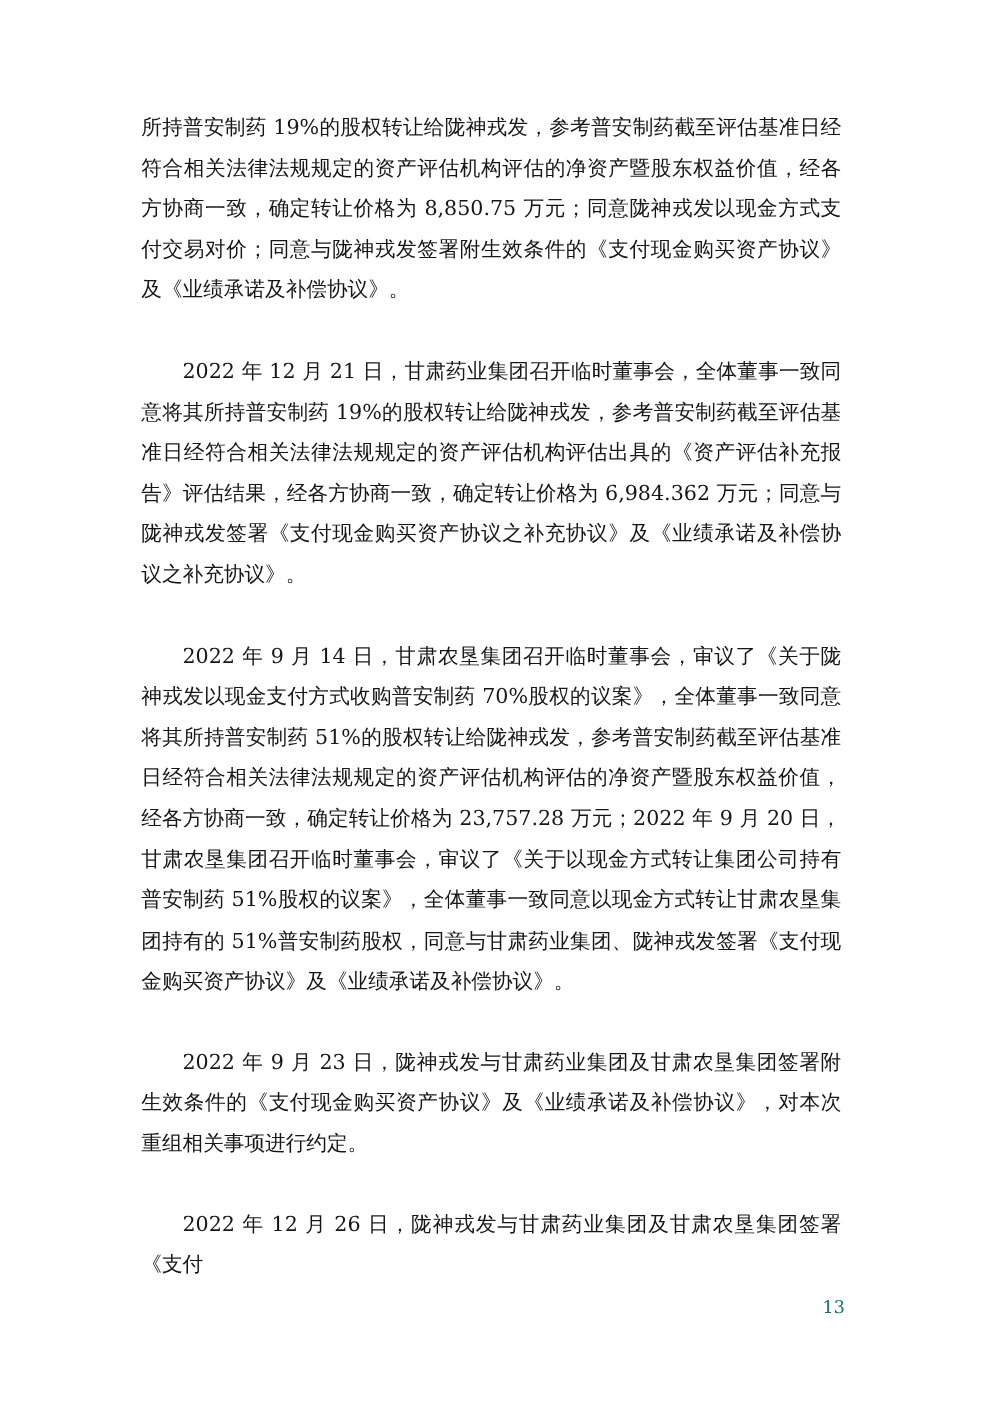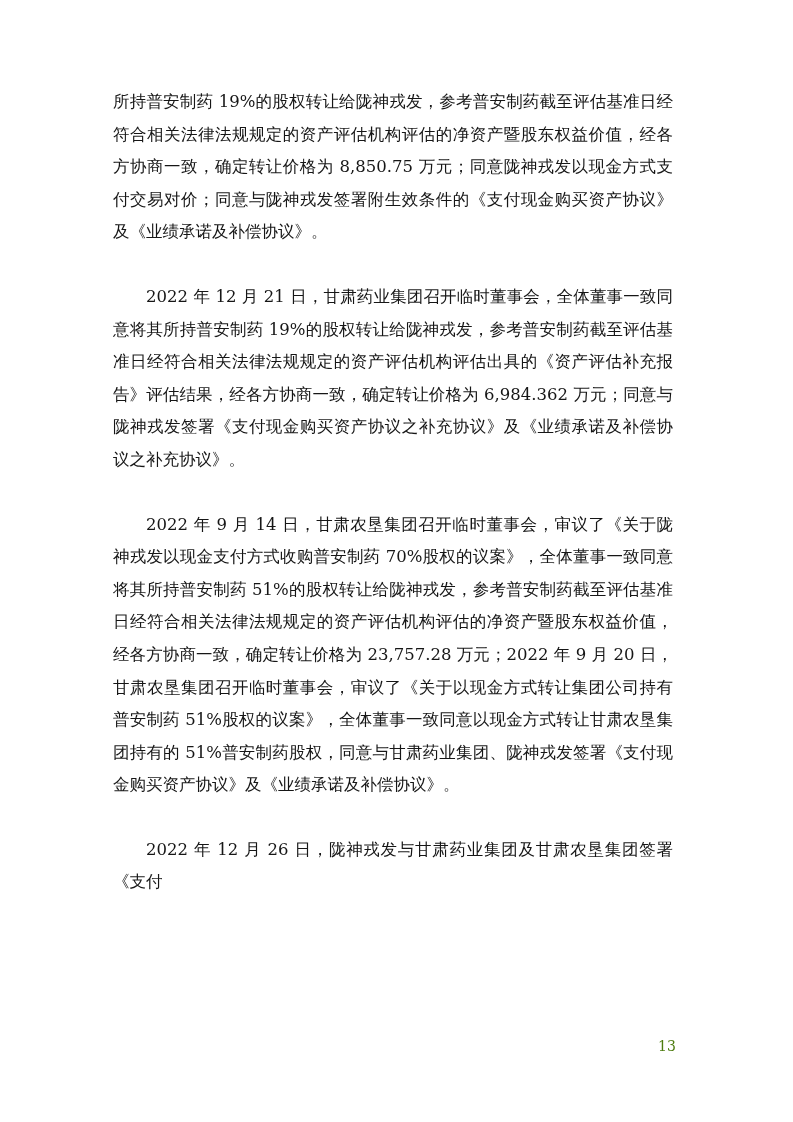--- a/index.html
+++ b/index.html
@@ -36,27 +36,28 @@
     margin-top: 32px;
   }
   .page-number {
     position: absolute;
     left: 653px;
     top: 1037px;
     width: 28px;
     text-align: center;
     font-size: 14px;
     line-height: 18px;
-    color: #4d7c0f;
+    color: #0f766e;
   }
 </style>
 </head>
 <body>
 
 <div class="page">
   <div class="content">
     <p class="para">所持普安制药 19%的股权转让给陇神戎发，参考普安制药截至评估基准日经符合相关法律法规规定的资产评估机构评估的净资产暨股东权益价值，经各方协商一致，确定转让价格为 8,850.75 万元；同意陇神戎发以现金方式支付交易对价；同意与陇神戎发签署附生效条件的《支付现金购买资产协议》及《业绩承诺及补偿协议》。</p>
     <p class="para indent">2022 年 12 月 21 日，甘肃药业集团召开临时董事会，全体董事一致同意将其所持普安制药 19%的股权转让给陇神戎发，参考普安制药截至评估基准日经符合相关法律法规规定的资产评估机构评估出具的《资产评估补充报告》评估结果，经各方协商一致，确定转让价格为 6,984.362 万元；同意与陇神戎发签署《支付现金购买资产协议之补充协议》及《业绩承诺及补偿协议之补充协议》。</p>
     <p class="para indent">2022 年 9 月 14 日，甘肃农垦集团召开临时董事会，审议了《关于陇神戎发以现金支付方式收购普安制药 70%股权的议案》，全体董事一致同意将其所持普安制药 51%的股权转让给陇神戎发，参考普安制药截至评估基准日经符合相关法律法规规定的资产评估机构评估的净资产暨股东权益价值，经各方协商一致，确定转让价格为 23,757.28 万元；2022 年 9 月 20 日，甘肃农垦集团召开临时董事会，审议了《关于以现金方式转让集团公司持有普安制药 51%股权的议案》，全体董事一致同意以现金方式转让甘肃农垦集团持有的 51%普安制药股权，同意与甘肃药业集团、陇神戎发签署《支付现金购买资产协议》及《业绩承诺及补偿协议》。</p>
+    <p class="para indent">2022 年 9 月 23 日，陇神戎发与甘肃药业集团及甘肃农垦集团签署附生效条件的《支付现金购买资产协议》及《业绩承诺及补偿协议》，对本次重组相关事项进行约定。</p>
     <p class="para indent">2022 年 12 月 26 日，陇神戎发与甘肃药业集团及甘肃农垦集团签署《支付</p>
   </div>
   <div class="page-number">13</div>
 </div>
 
 </body></html>

